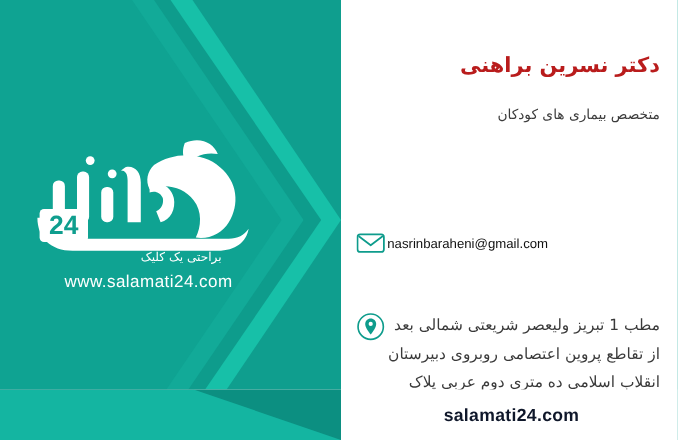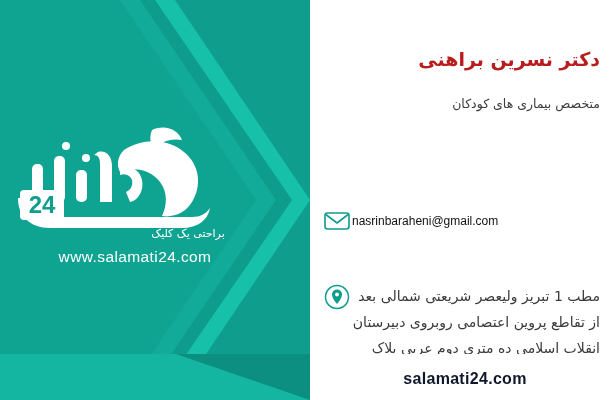--- a/index.html
+++ b/index.html
@@ -72,34 +72,34 @@
     top: 0;
     width: 262px;
     height: 400px;
     background: #0fa392;
     clip-path: polygon(0 0, 120px 0, 256px 200px, 120px 400px, 0 400px);
   }
 
   
   .logo-wrap {
     position: absolute;
-    left: 2px;
+    left: 18px;
     top: 112px;
     width: 232px;
     height: 130px;
     text-align: center;
   }
   .logo-svg { display:block; }
 
   .logo-sub {
     position: absolute;
     left: 128px;
     top: 227px;
     width: 120px;
-    text-align: center;
+    text-align: left;
     color: #ffffff;
     font-size: 11px;
     letter-spacing: 0.2px;
     direction: rtl;
   }
   .logo-url {
     position: absolute;
     left: 20px;
     top: 248px;
     width: 230px;

